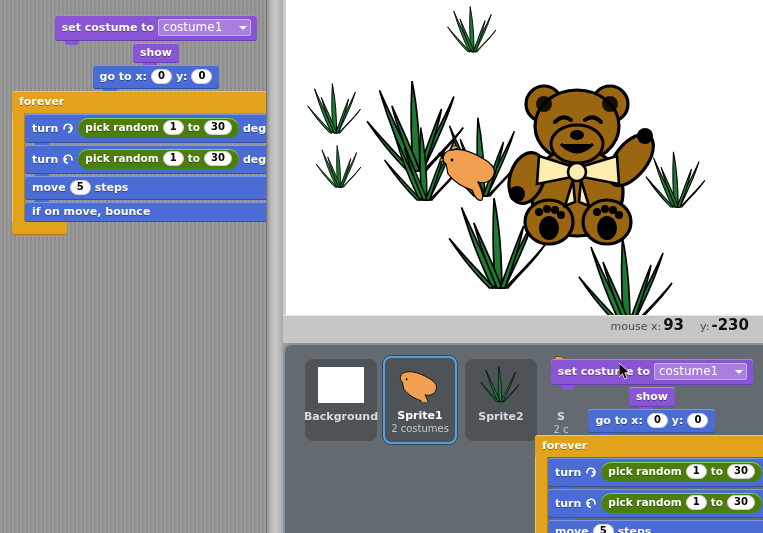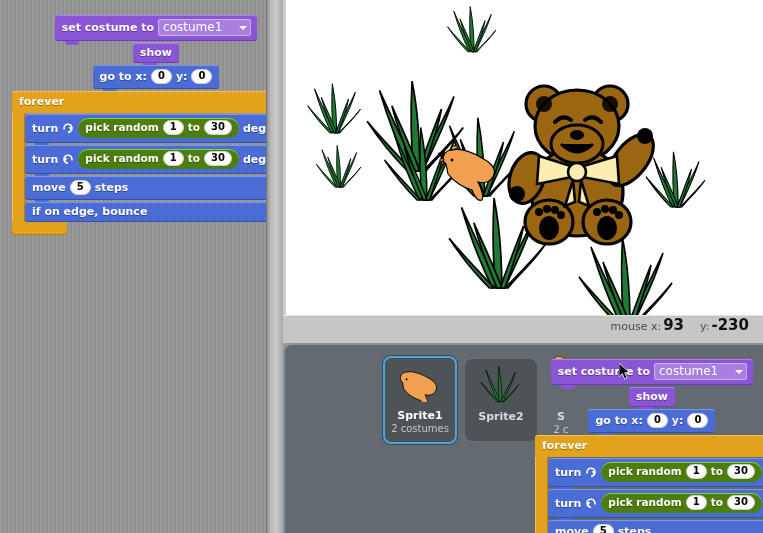--- a/index.html
+++ b/index.html
@@ -236,21 +236,21 @@
           </div>
 
           <div class="blk motion" style="margin-top:2px;">
             <span>move</span>
             <span class="oval">5</span>
             <span>steps</span>
             <span class="notch-bot"></span>
           </div>
 
           <div class="blk motion" style="margin-top:2px;">
-            <span>if on edge, bounce</span>
+            <span>if on move, bounce</span>
           </div>
 
         </div>
       </div>
       <div class="c-bottom"></div>
     </div>
 
   </div>
 </div>
 
@@ -371,20 +371,27 @@
     <span class="val">93</span>
   </div>
   <div class="grp">
     <span class="lbl">y:</span>
     <span class="val">-230</span>
   </div>
 </div>
 
 <div id="bottom-panel">
 
+  <div class="sprite-tile" style="left:20px; top:14px;">
+    <div class="sprite-thumb">
+      <div style="width:46px;height:36px;background:#fff;"></div>
+    </div>
+    <div class="sprite-name">Background</div>
+    <div class="sprite-sub"></div>
+  </div>
 
   <div class="sprite-tile selected" style="left:98px; top:11px; width:74px; height:88px;">
     <div class="sprite-thumb">
       <svg width="50" height="36" viewBox="0 0 60 40">
         <g transform="translate(2,4) scale(0.85)">
           <path d="M8 16 C2 12 6 2 14 2 C22 0 34 4 44 10 C52 14 58 20 56 26
                    C54 34 46 36 40 34 C44 42 46 48 44 52 C40 54 36 48 34 42
                    C26 40 16 34 10 26 Z" fill="#f0a050" stroke="#000" stroke-width="1.2"></path>
           <circle cx="14" cy="12" r="1.4" fill="#000"></circle>
         </g>

